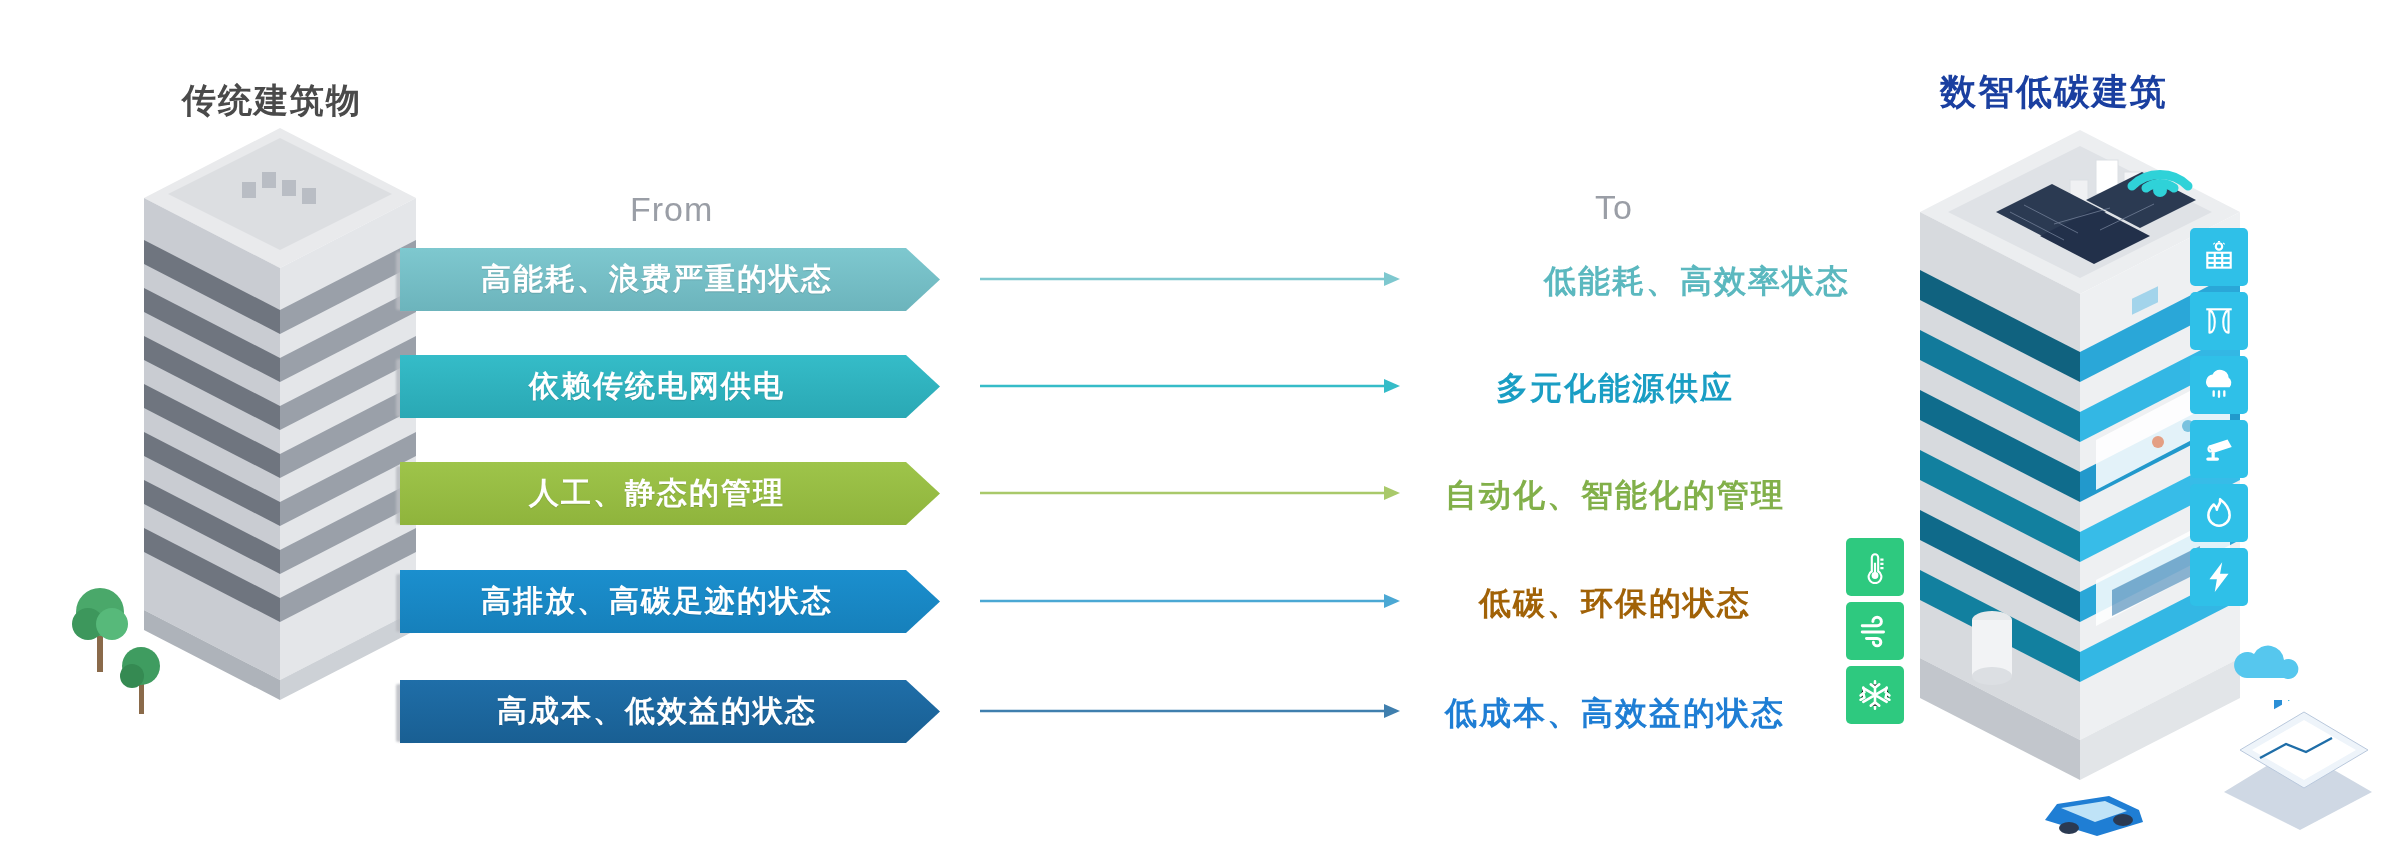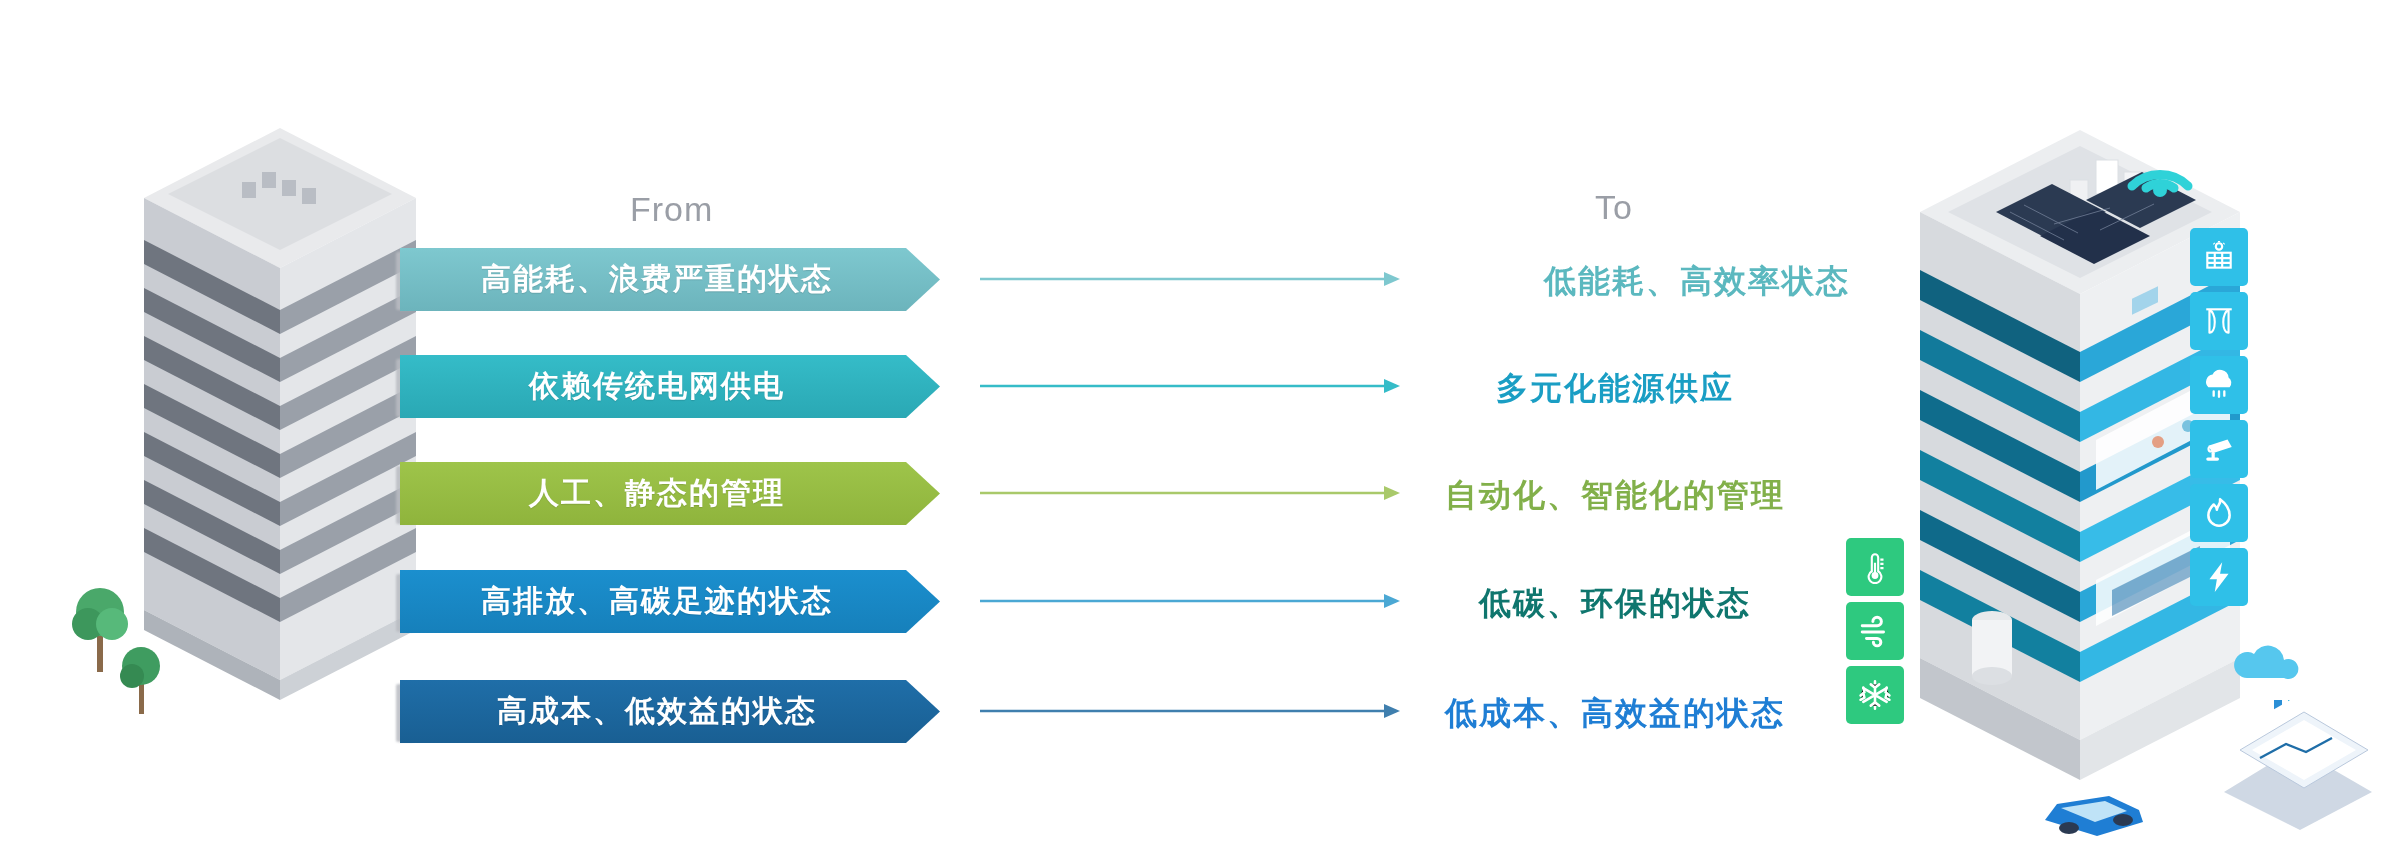--- a/index.html
+++ b/index.html
@@ -126,20 +126,22 @@
     <circle cx="30" cy="52" r="24" fill="#4aa86a"></circle>
     <circle cx="18" cy="64" r="16" fill="#3d975c"></circle>
     <circle cx="42" cy="64" r="16" fill="#57b97a"></circle>
   </svg>
   <svg class="tree" style="left:118px;top:620px;width:46px;height:100px;" viewBox="0 0 46 100">
     <rect x="21" y="62" width="5" height="32" fill="#8a6a4a"></rect>
     <circle cx="23" cy="46" r="19" fill="#3f9c60"></circle>
     <circle cx="14" cy="56" r="12" fill="#358a52"></circle>
   </svg>
 
+  <div class="title-left">传统建筑物</div>
+  <div class="title-right">数智低碳建筑</div>
   <div class="from-label">From</div>
   <div class="to-label">To</div>
 
   <div id="rows-host">
       <div class="chev-shadow" style="top: 252px;"></div>
       <div class="chev" style="top: 248px; background: linear-gradient(rgb(126, 200, 207) 0%, rgb(108, 180, 188) 100%);">高能耗、浪费严重的状态</div>
       <div class="arrow-wrap" style="top: 267px;">
         <svg width="420" height="24" viewBox="0 0 420 24">
           <line x1="0" y1="12" x2="404" y2="12" stroke="#7ec8cf" stroke-width="2.6"></line>
           <polygon points="404,5 420,12 404,19" fill="#7ec8cf"></polygon>
@@ -165,21 +167,21 @@
       </div>
       <div class="res" style="top: 474px; color: rgb(130, 176, 74);">自动化、智能化的管理</div>
       <div class="chev-shadow" style="top: 574px;"></div>
       <div class="chev" style="top: 570px; background: linear-gradient(rgb(27, 143, 206) 0%, rgb(22, 128, 187) 100%);">高排放、高碳足迹的状态</div>
       <div class="arrow-wrap" style="top: 589px;">
         <svg width="420" height="24" viewBox="0 0 420 24">
           <line x1="0" y1="12" x2="404" y2="12" stroke="#4ba8d4" stroke-width="2.6"></line>
           <polygon points="404,5 420,12 404,19" fill="#4ba8d4"></polygon>
         </svg>
       </div>
-      <div class="res" style="top: 582px; color: #0f766e;">低碳、环保的状态</div>
+      <div class="res" style="top: 582px; color: #a16207;">低碳、环保的状态</div>
       <div class="chev-shadow" style="top: 684px;"></div>
       <div class="chev" style="top: 680px; background: linear-gradient(rgb(31, 110, 168) 0%, rgb(25, 95, 147) 100%);">高成本、低效益的状态</div>
       <div class="arrow-wrap" style="top: 699px;">
         <svg width="420" height="24" viewBox="0 0 420 24">
           <line x1="0" y1="12" x2="404" y2="12" stroke="#3f7fae" stroke-width="2.6"></line>
           <polygon points="404,5 420,12 404,19" fill="#3f7fae"></polygon>
         </svg>
       </div>
       <div class="res" style="top: 692px; color: rgb(31, 126, 212); text-align: center;">低成本、高效益的状态</div>
     </div>

